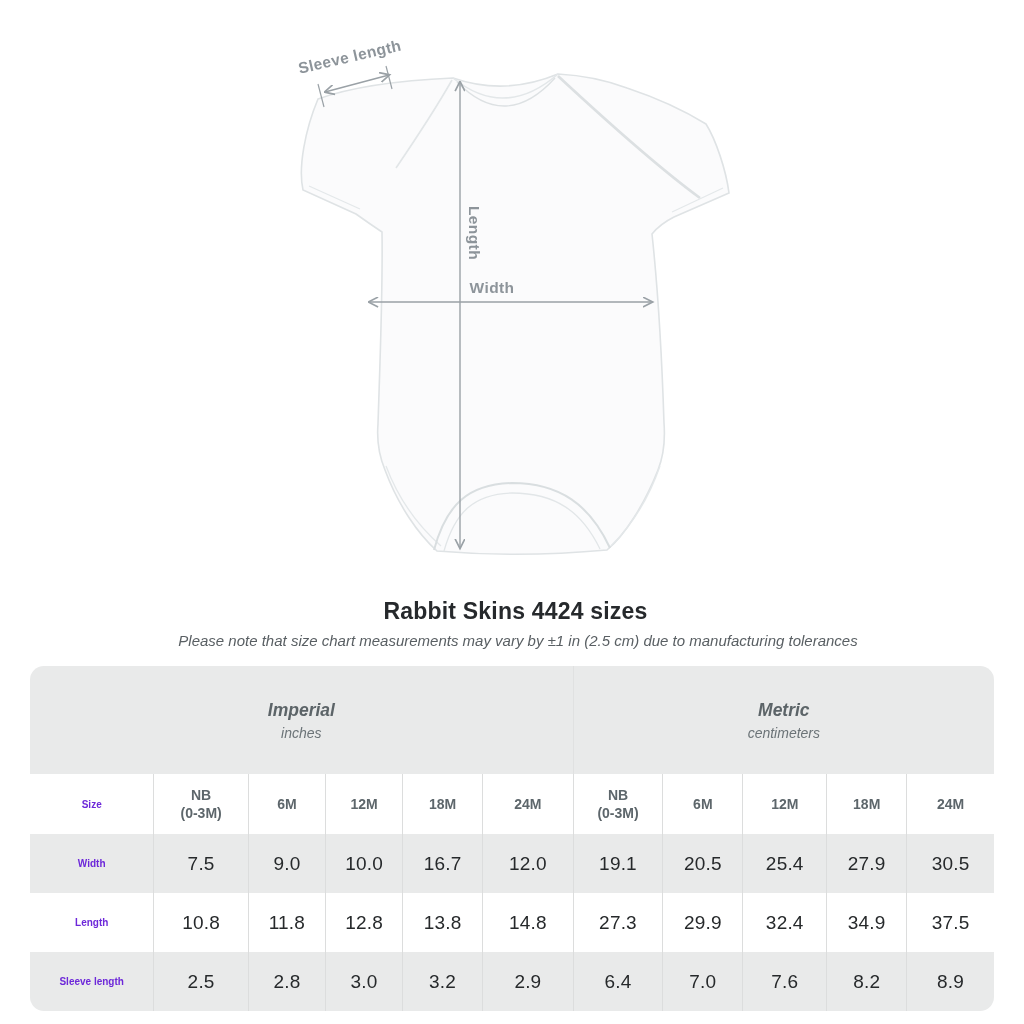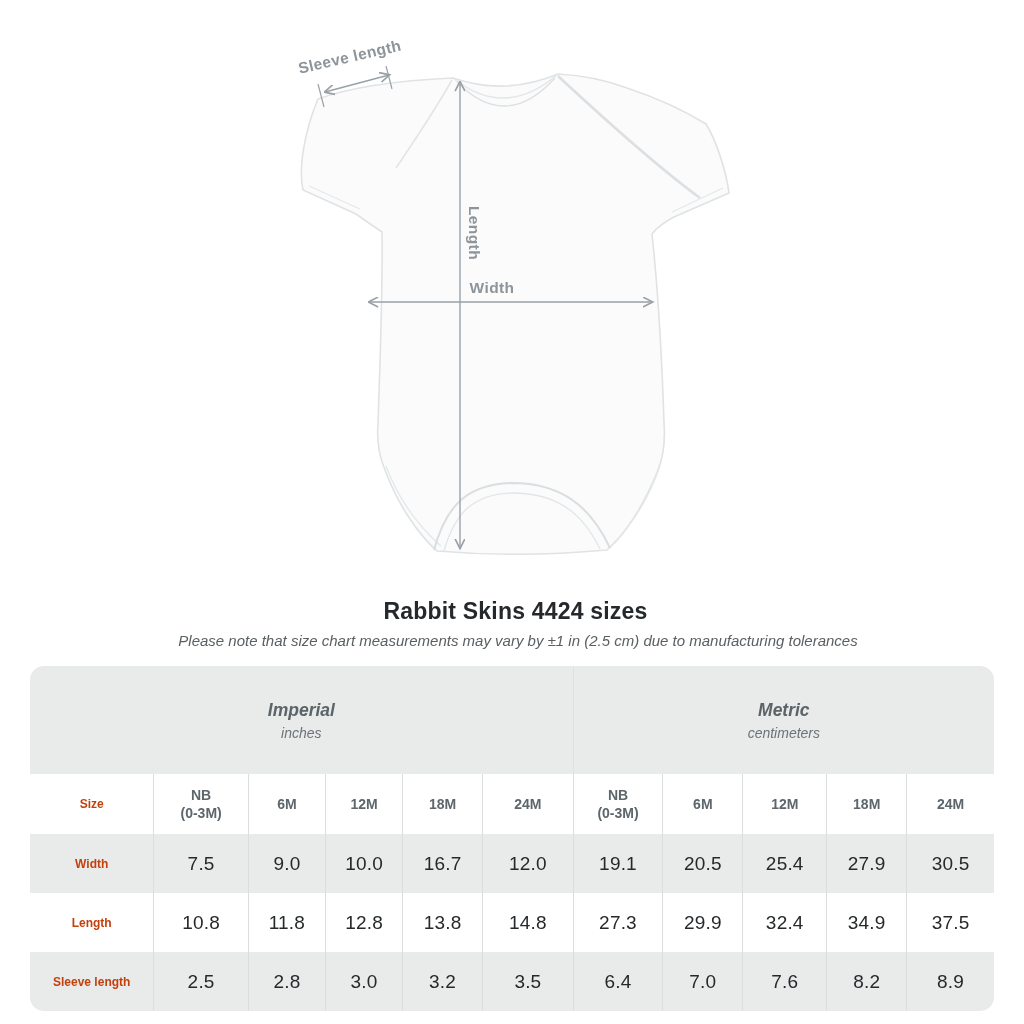--- a/index.html
+++ b/index.html
@@ -31,21 +31,21 @@
     border-left:1px solid #dcdddd;
   }
   .size-table tr td:first-child{border-left:none;}
   .r-gray td{background:#e9eaea;}
   .r-white td{background:#ffffff;}
   .unit-row td{height:108px;border-left:1px solid #e0e1e1;}
   .unit-name{font-size:17.5px;font-weight:bold;font-style:italic;color:#5c6468;}
   .unit-sub{font-size:14px;font-style:italic;color:#6b7377;margin-top:4px;}
   .hdr-row td{height:60px;}
   .data-row td{height:59px;}
-  .lbl{font-size:12px;font-weight:bold;color:#c2410c;}
+  .lbl{font-size:10px;font-weight:bold;color:#6d28d9;}
   .size-hd{font-size:14px;font-weight:bold;color:#5d666b;white-space:pre-line;line-height:1.3;}
   .val{font-size:19px;color:#26292b;letter-spacing:.2px;margin-top:44px;}
 
   .annot-text{font-weight:bold;letter-spacing:.4px;}
 </style>
 </head>
 <body>
 
 <div class="diagram-wrap">
   <svg width="1024" height="592" viewBox="0 0 1024 592">
@@ -175,21 +175,21 @@
       <td class="val">32.4</td>
       <td class="val">34.9</td>
       <td class="val">37.5</td>
     </tr>
     <tr class="r-gray data-row">
       <td class="lbl">Sleeve length</td>
       <td class="val">2.5</td>
       <td class="val">2.8</td>
       <td class="val">3.0</td>
       <td class="val">3.2</td>
-      <td class="val">3.5</td>
+      <td class="val">2.9</td>
       <td class="val">6.4</td>
       <td class="val">7.0</td>
       <td class="val">7.6</td>
       <td class="val">8.2</td>
       <td class="val">8.9</td>
     </tr>
   </tbody>
     </table>
 </div>
 

